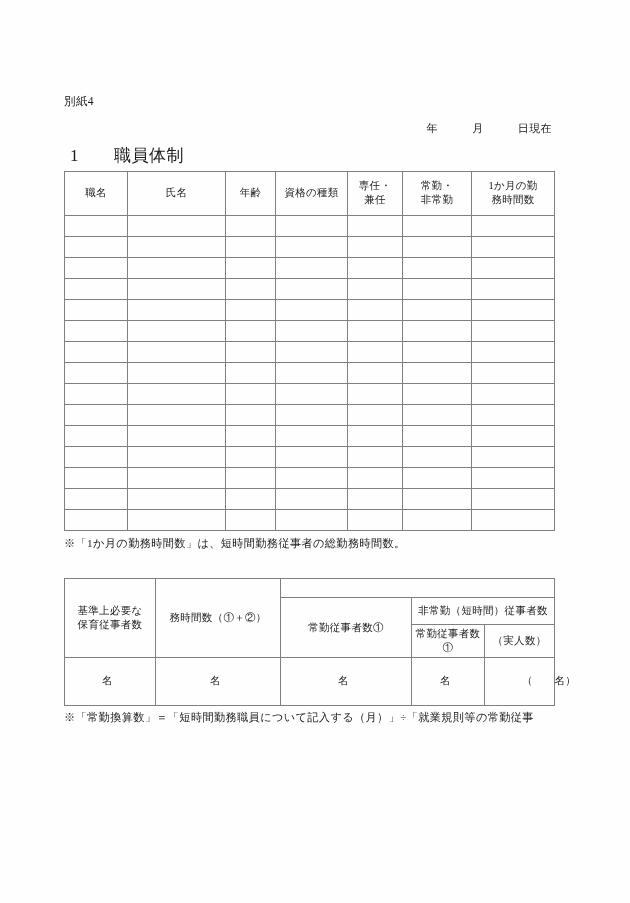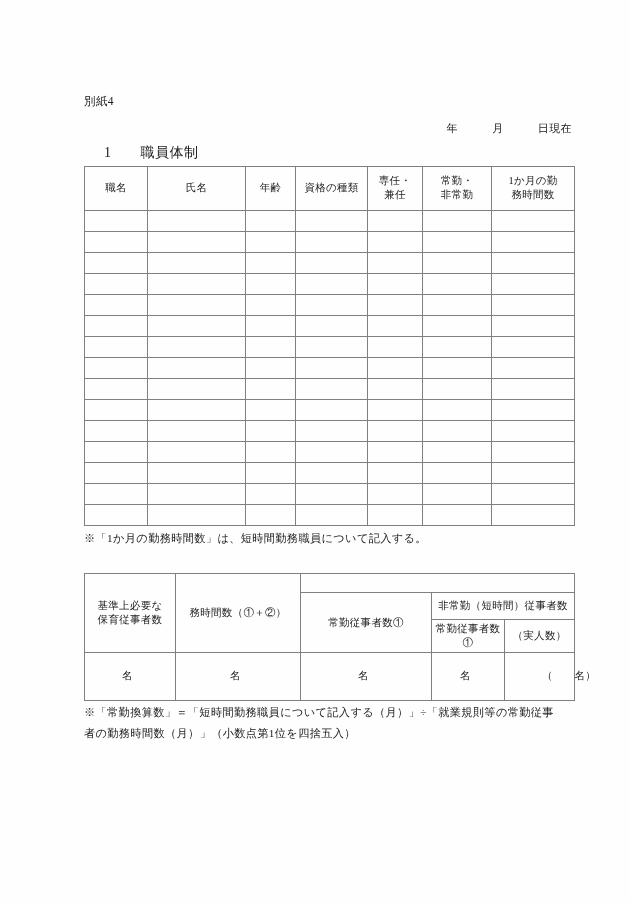--- a/index.html
+++ b/index.html
@@ -17,21 +17,21 @@
   }
   .page {
     position: absolute;
     left: 0; top: 0;
     width: 630px;
     height: 903px;
     background: #fefefe;
   }
   .doc-inner {
     position: absolute;
-    left: 84px;
+    left: 64px;
     top: 95px;
     width: 490px;
     font-family: Liberation Serif, serif;
   }
 
   
   .attachment-no {
     font-size: 11.5px;
     letter-spacing: 0.4px;
     line-height: 1.2;
@@ -45,23 +45,23 @@
     white-space: pre;
   }
   .doc-title {
     text-align: center;
     font-size: 13px;
     letter-spacing: 1.2px;
     margin: 0 0 9px 0;
     font-weight: normal;
   }
   .section-heading {
-    font-size: 14px;
+    font-size: 17px;
     letter-spacing: 0.5px;
-    margin: 0 0 4px 20px;
+    margin: 0 0 4px 6px;
     white-space: pre;
   }
   .section-heading.second {
     margin-top: 0;
   }
 
   
   table.form-table {
     border-collapse: collapse;
     width: 490px;
@@ -299,21 +299,21 @@
             <td class="data-cell"></td>
             <td class="data-cell"></td>
             <td class="data-cell"></td>
             <td class="data-cell"></td>
             <td class="data-cell"></td>
             <td class="data-cell"></td>
           </tr>
         </tbody>
     </table>
 
-    <div class="note note-1">※「1か月の勤務時間数」は、短時間勤務職員について記入する。</div>
+    <div class="note note-1">※「1か月の勤務時間数」は、短時間勤務従事者の総勤務時間数。</div>
 
     <div class="gap-block"></div>
 
 
     <table class="form-table" id="placement-table">
       <colgroup>
         <col class="pl-c1">
         <col class="pl-c2">
         <col class="pl-c3">
         <col class="pl-c4">
@@ -359,16 +359,15 @@
             <span>名</span>
           </td>
           <td class="h-value val-paren">
             <span>（　　名）</span>
           </td>
         </tr>
       </tbody>
     </table>
 
     <div class="note note-2">※「常勤換算数」＝「短時間勤務職員について記入する（月）」÷「就業規則等の常勤従事</div>
-    <div class="note">者の勤務時間数（月）」（小数点第1位を四捨五入）</div>
 
   </div>
 </div>
 
 </body></html>

